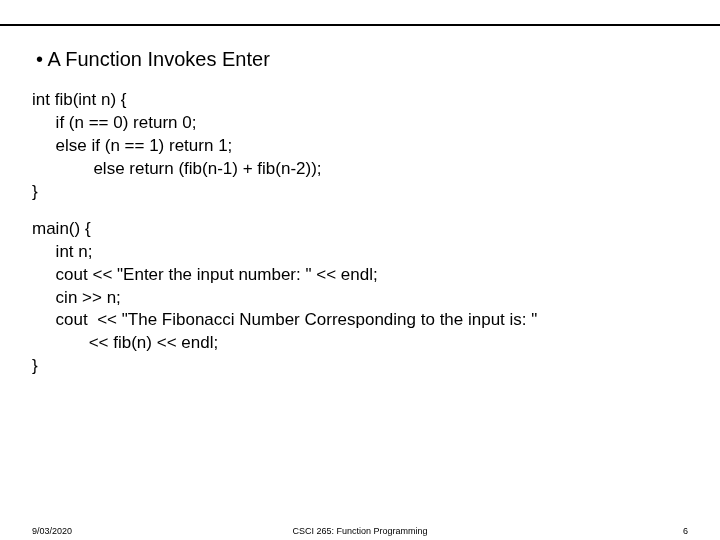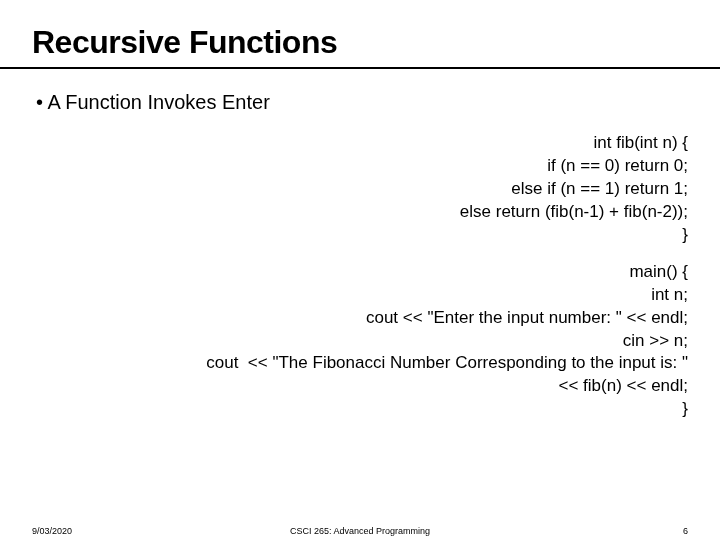--- a/index.html
+++ b/index.html
@@ -1,45 +1,44 @@
 <!DOCTYPE html>
 <html><head>
 <meta charset="utf-8">
 <style>
   * { margin: 0; padding: 0; box-sizing: border-box; }
   html, body { width: 720px; height: 540px; background: #fff; font-family: Arial, Helvetica, sans-serif; color: #000; }
   .slide { width: 720px; height: 540px; position: relative; padding: 24px 32px 0 32px; }
   .title { font-size: 32px; font-weight: bold; letter-spacing: -0.5px; padding-bottom: 6px; }
   .rule { border: none; border-top: 2px solid #000; margin: 0 -32px 0 -32px; }
   .bullet { font-size: 20px; margin-top: 22px; margin-bottom: 18px; margin-left: 4px; }
-  .code { font-family: "Trebuchet MS", "Lucida Grande", Tahoma, Verdana, sans-serif; font-size: 17px; line-height: 1.35; white-space: pre; text-align: right; }
+  .code { font-family: "Trebuchet MS", "Lucida Grande", Tahoma, Verdana, sans-serif; font-size: 17px; line-height: 1.35; white-space: pre; }
   .footer { position: absolute; left: 0; right: 0; bottom: 14px; width: 100%; font-size: 9px; color: #000; }
   .footer .left { position: absolute; left: 32px; }
   .footer .center { position: absolute; left: 0; right: 0; text-align: center; }
   .footer .right { position: absolute; right: 32px; }
 </style>
 </head>
 <body>
 
 <div class="slide">
-  <div class="title">Recursive Functions</div>
   <hr class="rule">
   <div class="bullet">• A Function Invokes Enter</div>
   <div class="code">int fib(int n) {
      if (n == 0) return 0;
      else if (n == 1) return 1;
              else return (fib(n-1) + fib(n-2));
 }</div>
   <div style="height:14px"></div>
   <div class="code">main() {
      int n;
      cout &lt;&lt; "Enter the input number: " &lt;&lt; endl;
      cin &gt;&gt; n;
      cout  &lt;&lt; "The Fibonacci Number Corresponding to the input is: "
             &lt;&lt; fib(n) &lt;&lt; endl;
 }</div>
 
   <div class="footer">
     <span class="left">9/03/2020</span>
-    <span class="center">CSCI 265: Advanced Programming</span>
+    <span class="center">CSCI 265: Function Programming</span>
     <span class="right">6</span>
   </div>
 </div>
 
 </body></html>

